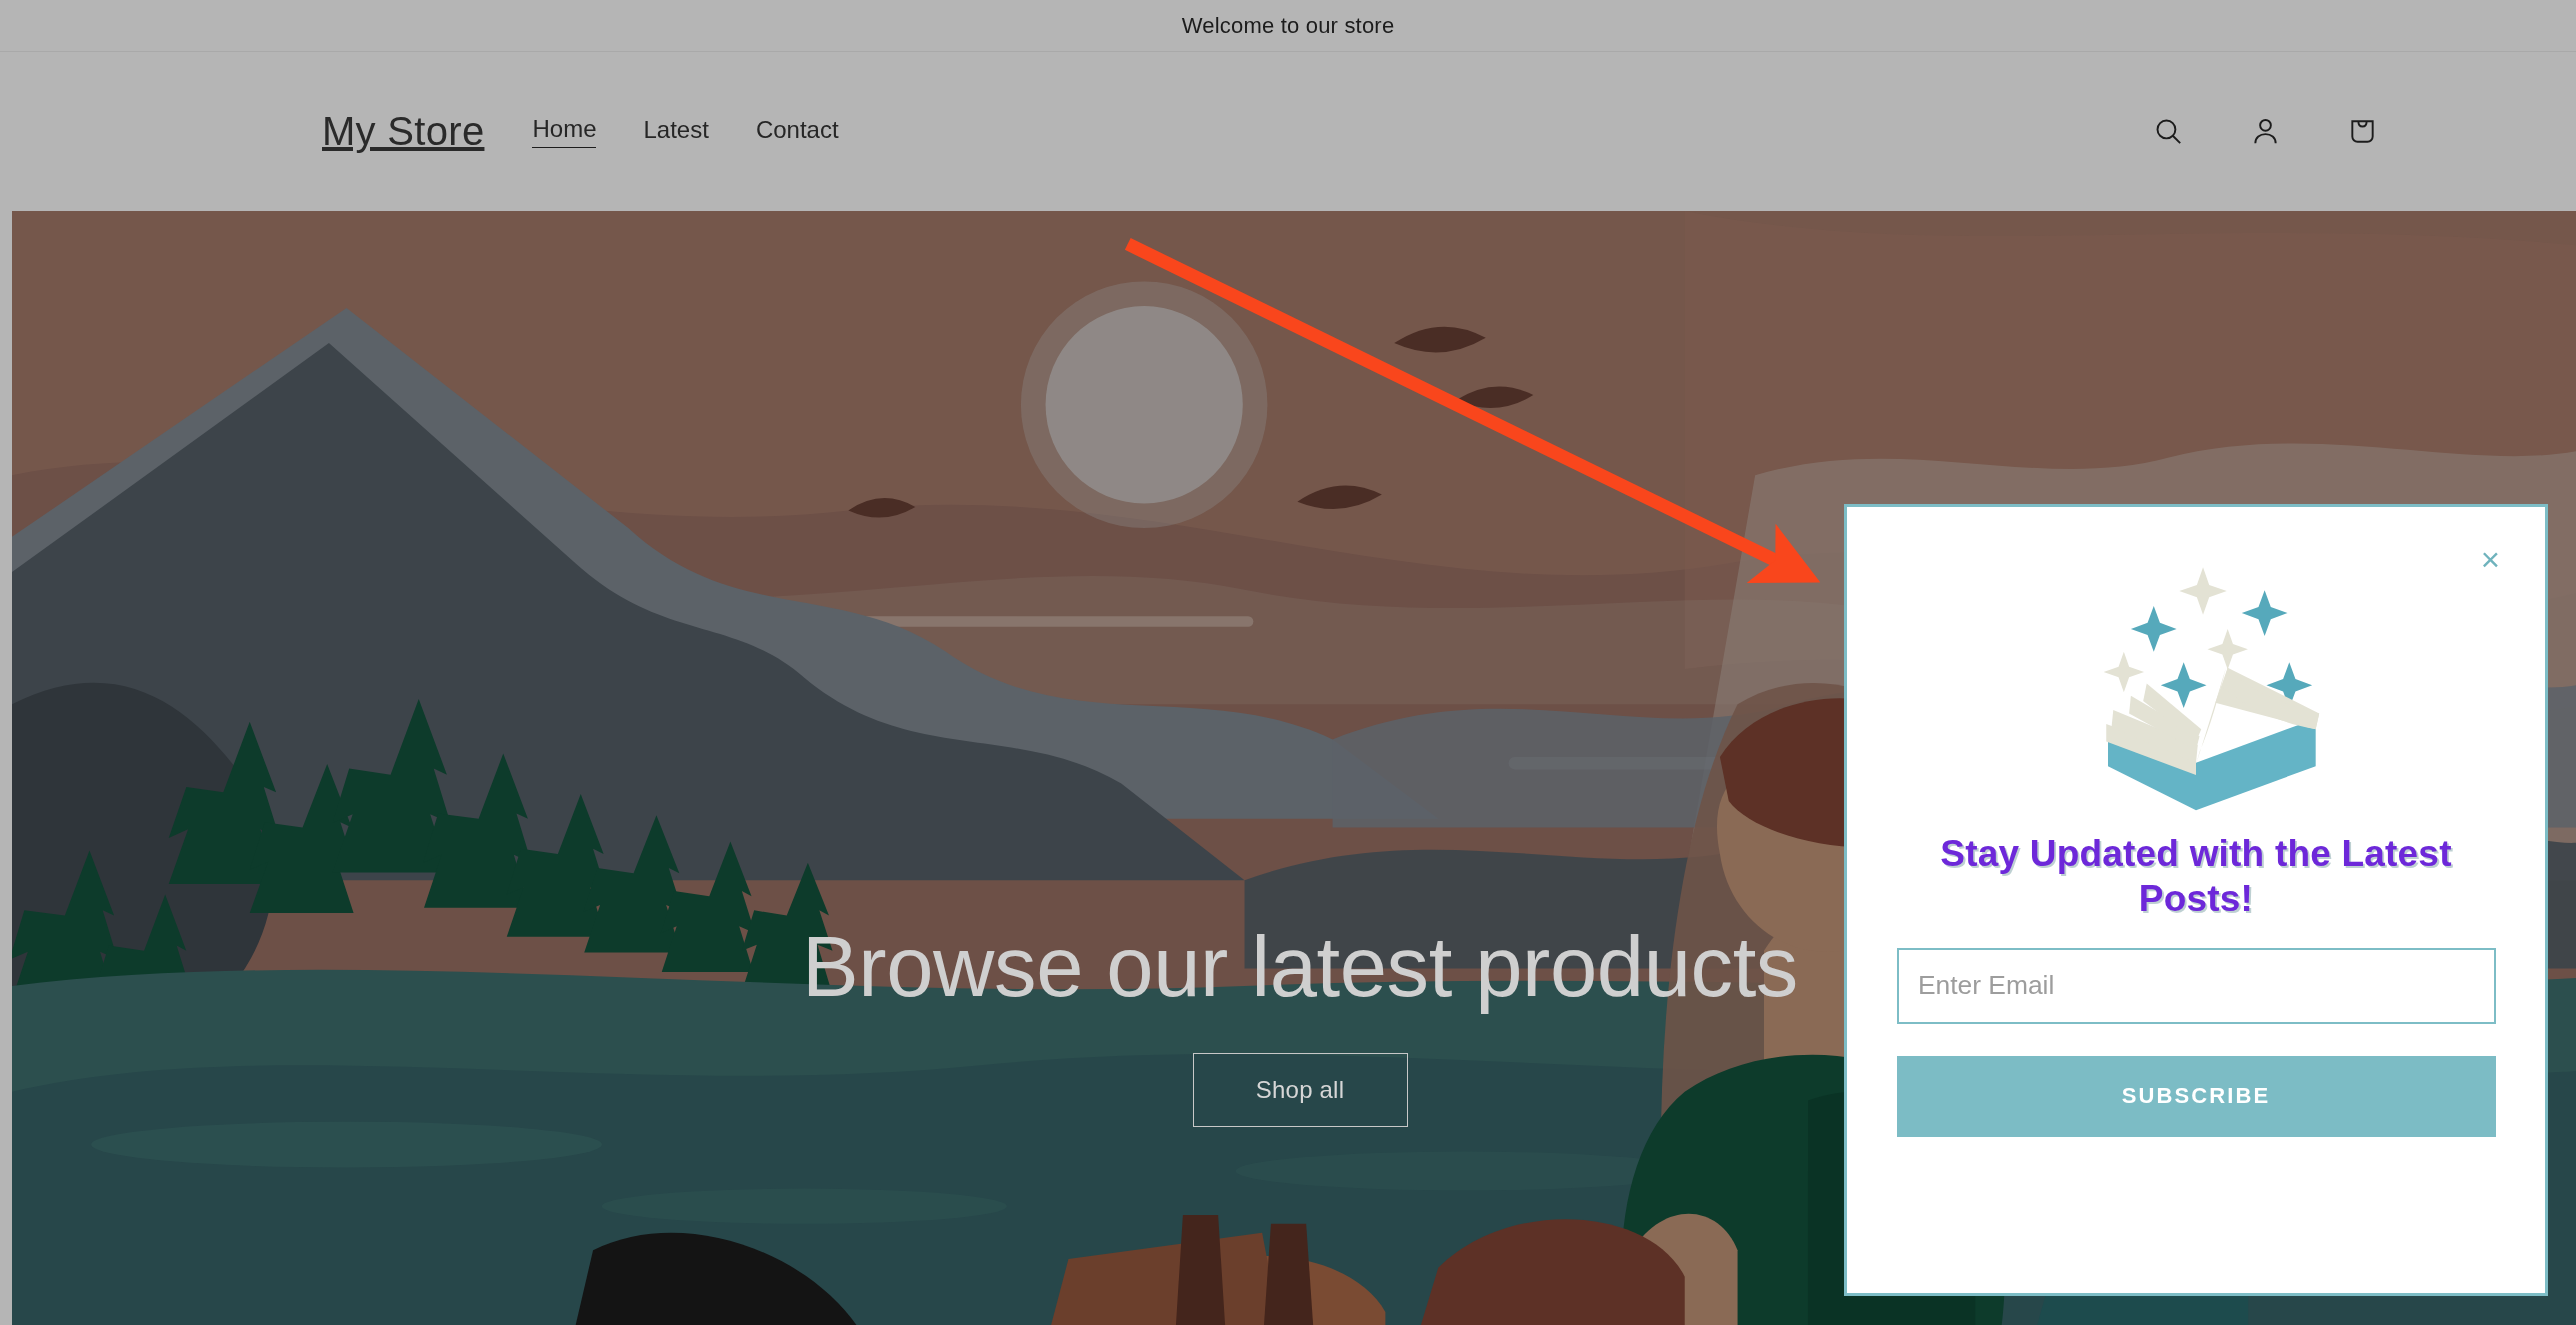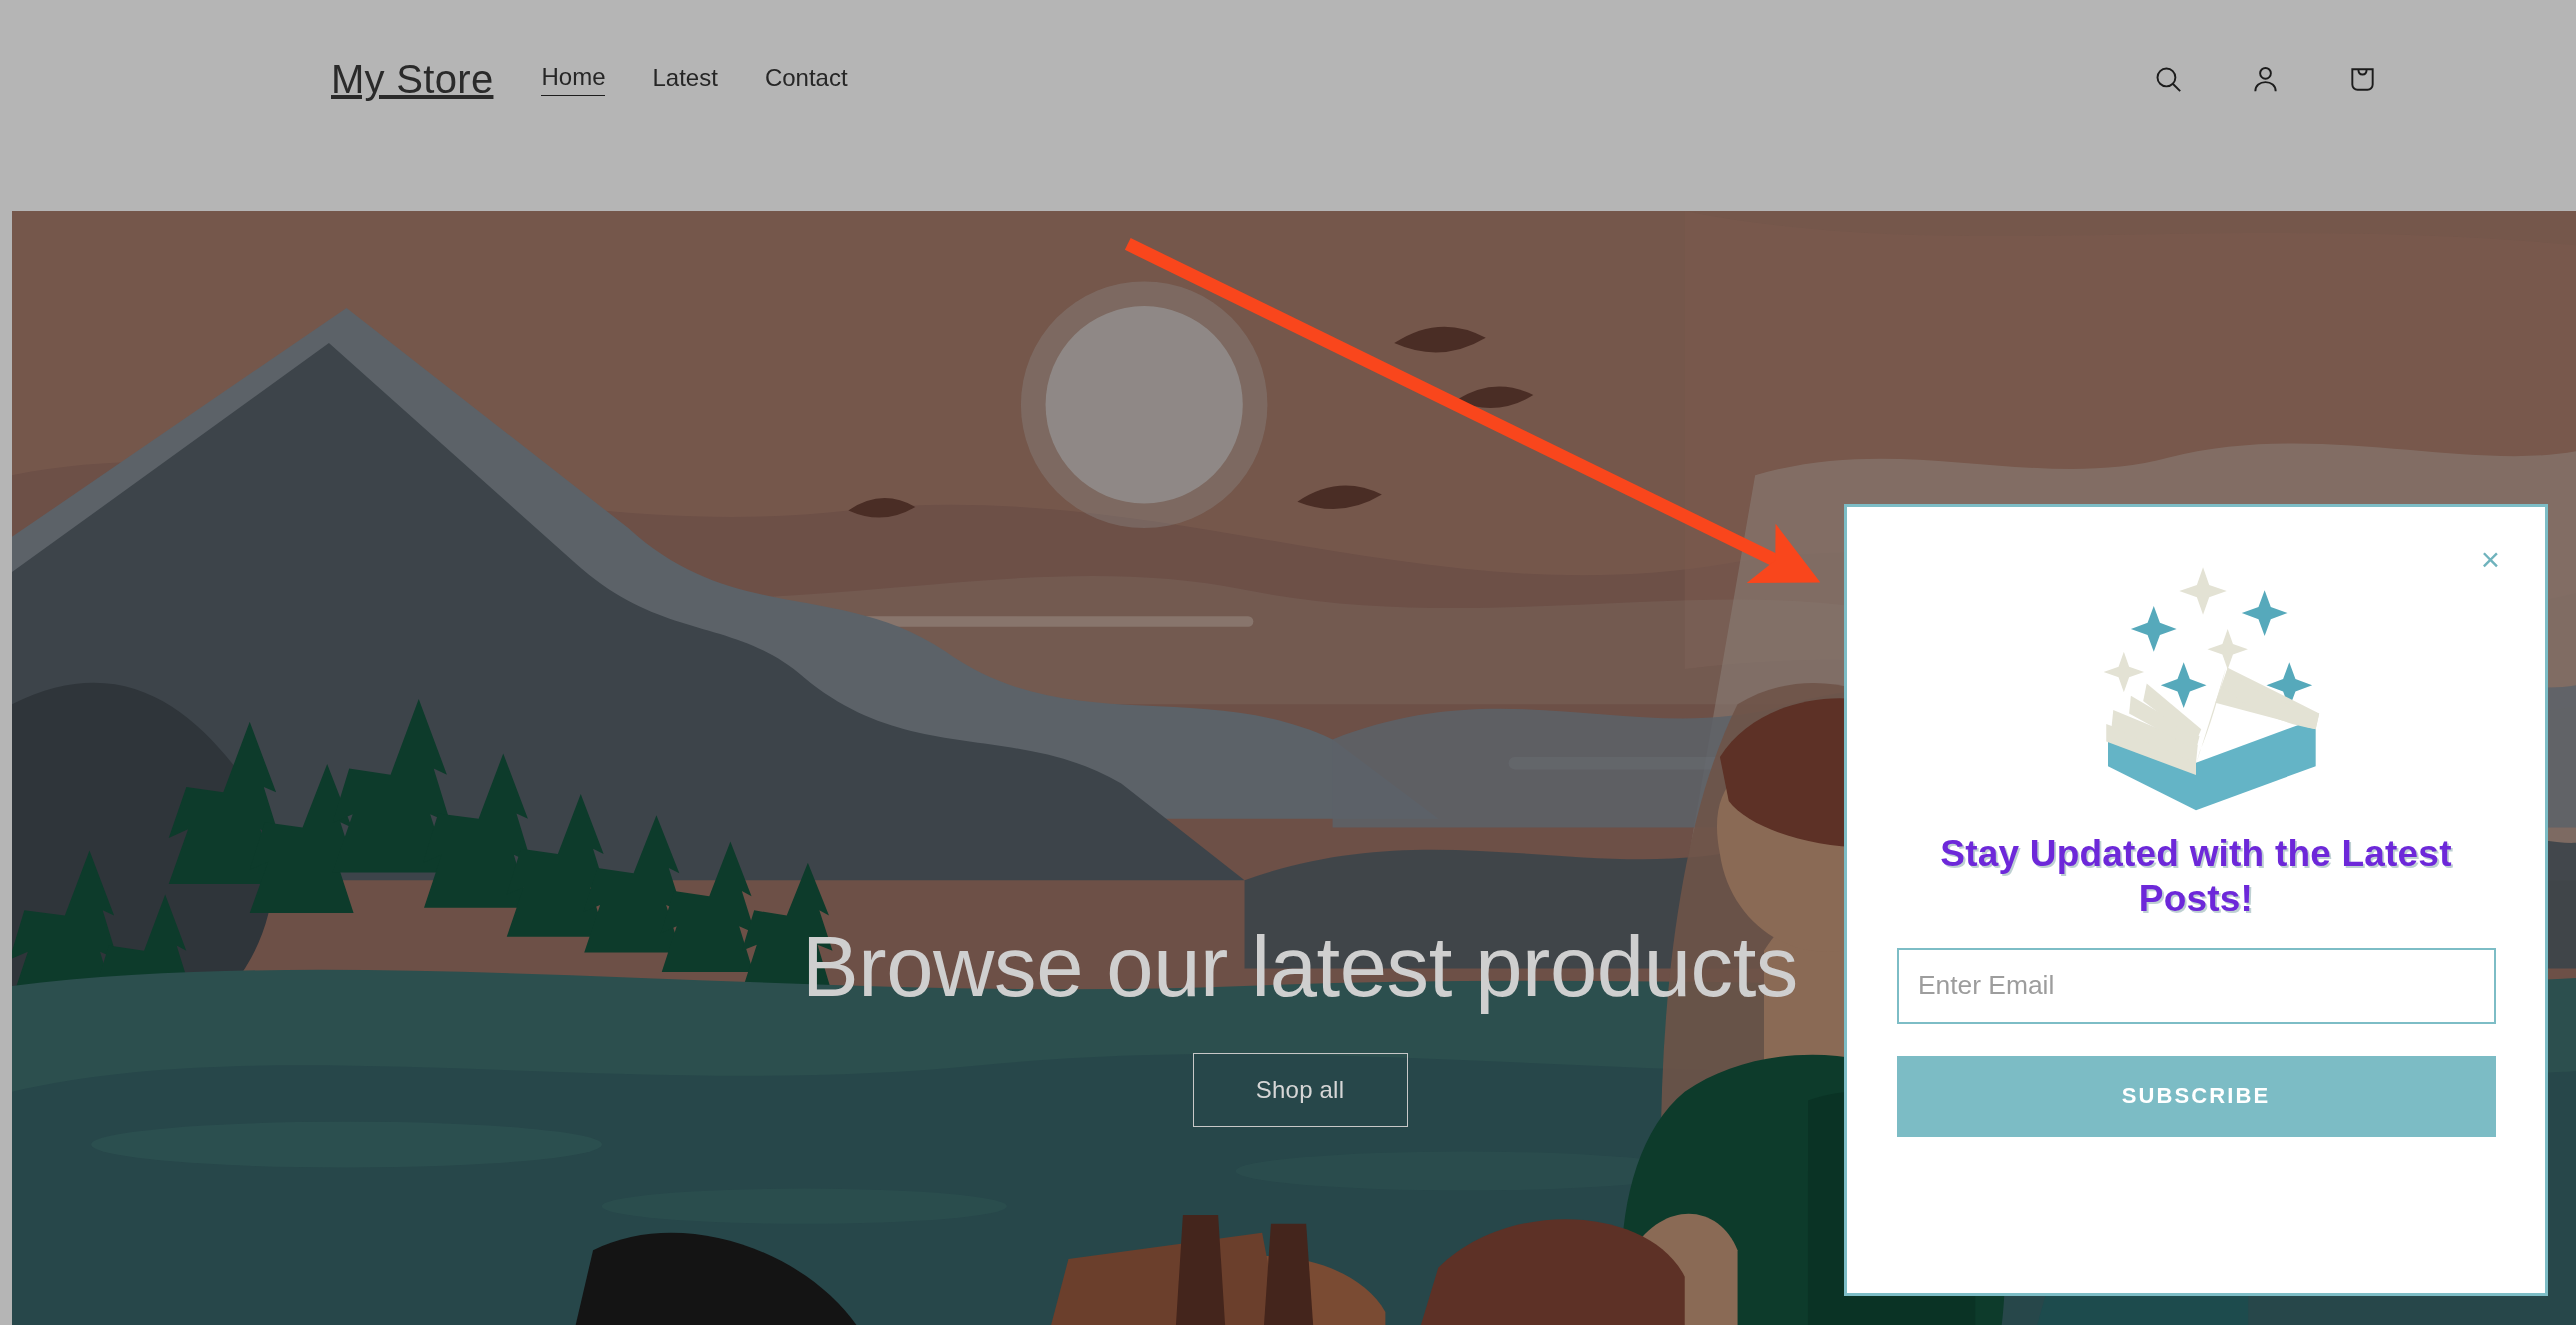--- a/index.html
+++ b/index.html
@@ -11,21 +11,21 @@
   
   .announcement {
     height:52px; background:#b5b5b5; display:flex; align-items:center;
     justify-content:center; border-bottom:0.9px solid #a9a9a9; position:relative; z-index:5;
   }
   .announcement-text { font-size:22px; color:#1c1c1c; letter-spacing:0.2px; }
 
   
   .header {
     height:159px; background:#b5b5b5; display:flex; align-items:center;
-    padding:0 97px 0 17px; position:relative; z-index:5;
+    padding:0 97px 0 8px; position:relative; z-index:5;
   }
   .brand {
     font-size:40px; color:#2a2a2a; margin-left:314px; letter-spacing:0.3px;
     font-weight:400; white-space:nowrap;
   }
   .nav { display:flex; align-items:center; gap:47px; margin-left:48px; }
   .nav-link {
     font-size:24px; color:#262626; text-decoration:none; padding-bottom:3.5px;
     white-space:nowrap;
   }
@@ -90,20 +90,23 @@
     margin-top:32px; width:599px; height:81px; background:#7cbcc5; border:none;
     color:#ffffff; font-size:22px; font-weight:bold; letter-spacing:2.1px;
     cursor:pointer; font-family:"Liberation Sans", sans-serif;
   }
 </style>
 </head>
 <body>
 
 <div id="page">
 
+  <div class="announcement">
+    <span class="announcement-text">Welcome to our store</span>
+  </div>
 
   <div class="header">
     <a class="brand" href="#">My Store</a>
 
     <nav class="nav">
       <a class="nav-link active" href="#">Home</a>
       <a class="nav-link" href="#">Latest</a>
       <a class="nav-link" href="#">Contact</a>
     </nav>
 

